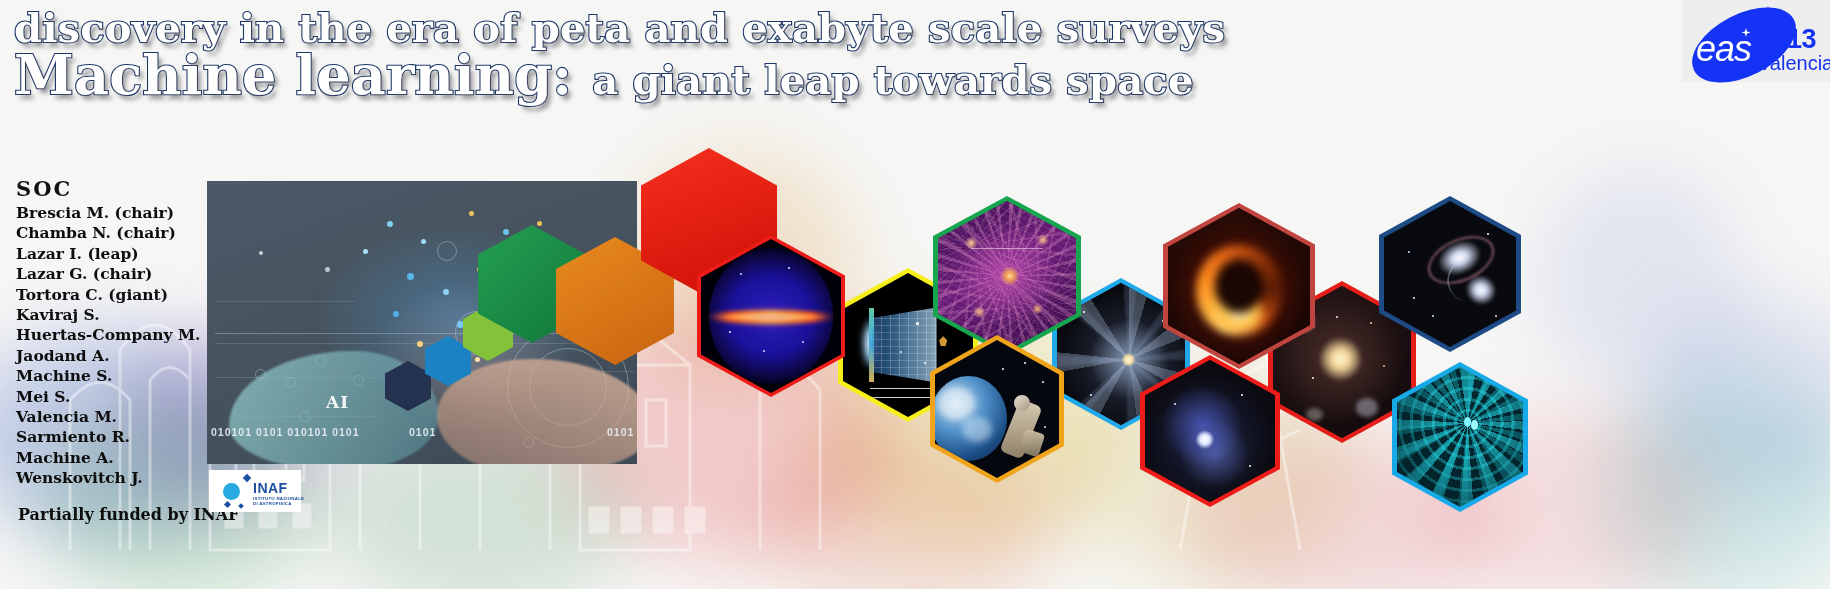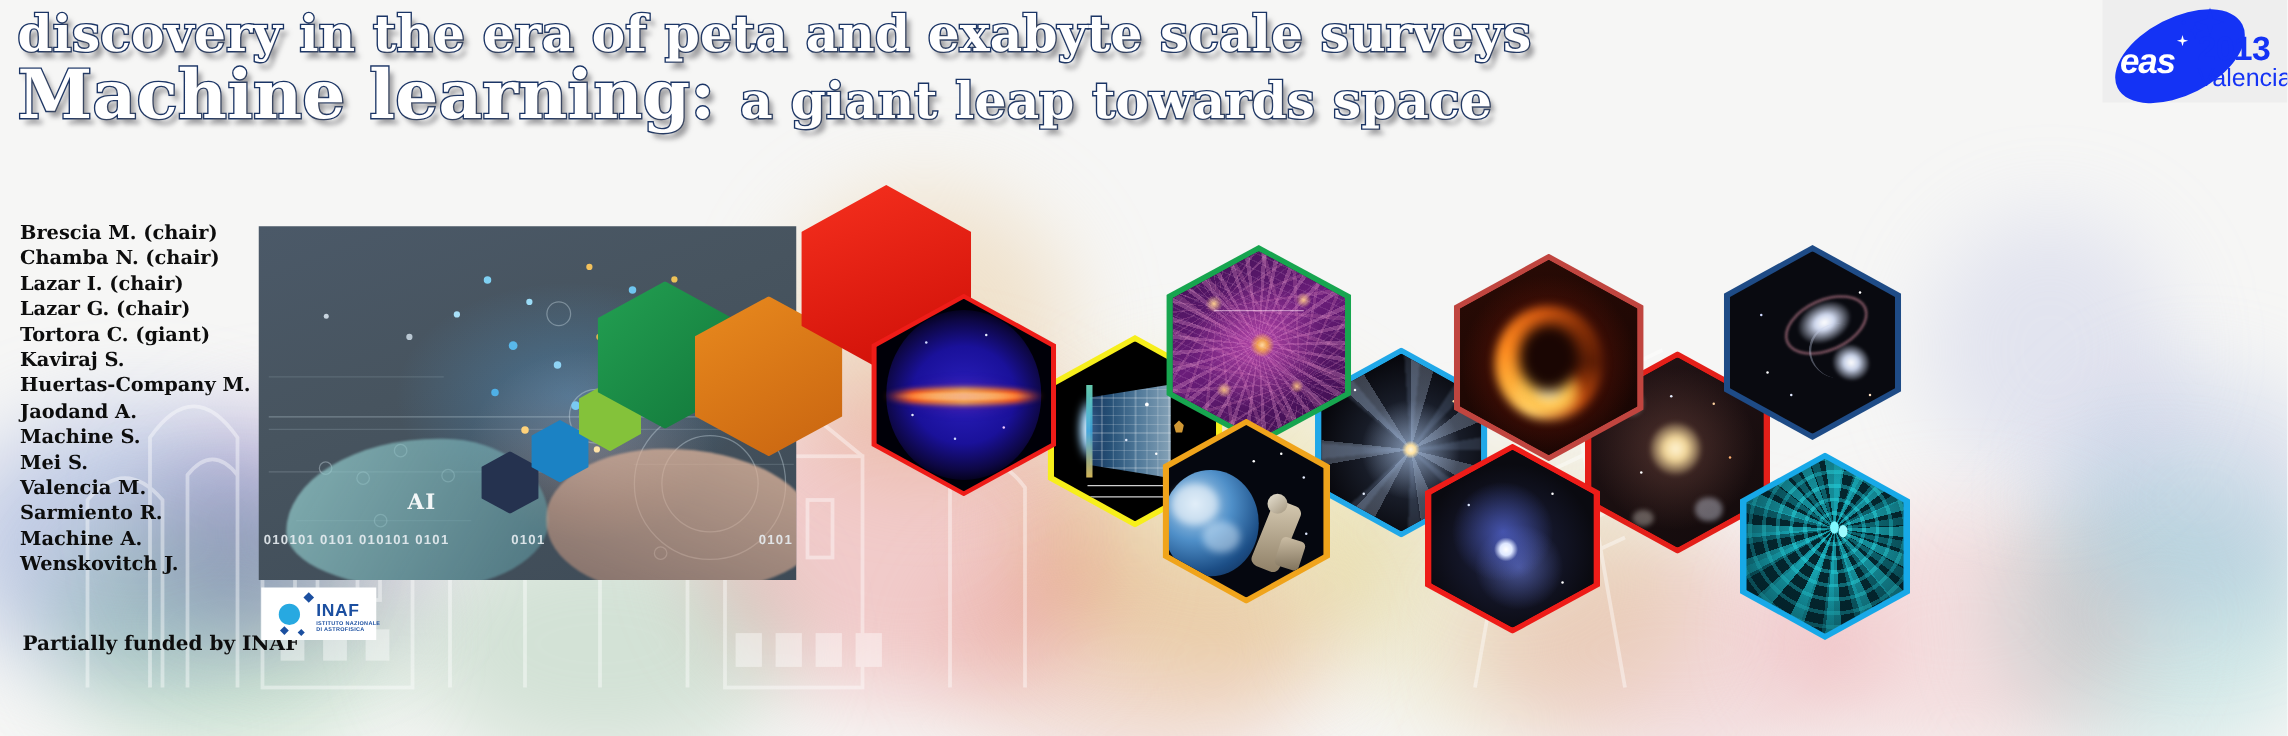--- a/index.html
+++ b/index.html
@@ -78,22 +78,22 @@
   }
 
   
   .eas{position:absolute;right:0;top:0;width:148px;height:82px;background:#eeeeee;z-index:50;}
   .eas-ell{
     position:absolute;left:6px;top:14px;width:112px;height:62px;border-radius:50%;
     background:#1433f5;transform:rotate(-27deg);
   }
   .eas-word{
     position:absolute;left:14px;top:35px;
-    font-family:"Liberation Sans",sans-serif;font-weight:700;font-style:italic;
-    font-size:28px;color:#ffffff;letter-spacing:-1px;line-height:28px;
+    font-family:"Liberation Sans",sans-serif;font-weight:400;font-style:italic;
+    font-size:36px;color:#ffffff;letter-spacing:-1px;line-height:28px;
   }
   .eas-year{
     position:absolute;left:76px;top:26px;
     font-family:"Liberation Sans",sans-serif;font-weight:700;
     font-size:27px;color:#1433f5;letter-spacing:-.5px;line-height:27px;
   }
   .eas-city{
     position:absolute;left:76px;top:53px;
     font-family:"Liberation Sans",sans-serif;font-weight:400;
     font-size:20px;color:#1433f5;line-height:20px;
@@ -459,24 +459,25 @@
       <span class="t-small">discovery  in the era of peta and exabyte scale surveys</span>
     </div>
     <div class="tline">
       <span class="t-big">Machine learning:</span>
       <span class="t-small" style="margin-left:16px;">a giant leap towards space</span>
     </div>
   </div>
 
 
   <div class="soc">
+    <div class="soc-title">SOC</div>
     <div id="soc-list">
         <div class="soc-name">Brescia M. (chair)</div>
         <div class="soc-name">Chamba N. (chair)</div>
-        <div class="soc-name">Lazar I. (chair)</div>
+        <div class="soc-name">Lazar I. (leap)</div>
         <div class="soc-name">Lazar G. (chair)</div>
         <div class="soc-name">Tortora C. (giant)</div>
         <div class="soc-name">Kaviraj S.</div>
         <div class="soc-name">Huertas-Company M.</div>
         <div class="soc-name">Jaodand A.</div>
         <div class="soc-name">Machine S.</div>
         <div class="soc-name">Mei S.</div>
         <div class="soc-name">Valencia M.</div>
         <div class="soc-name">Sarmiento R.</div>
         <div class="soc-name">Machine A.</div>

